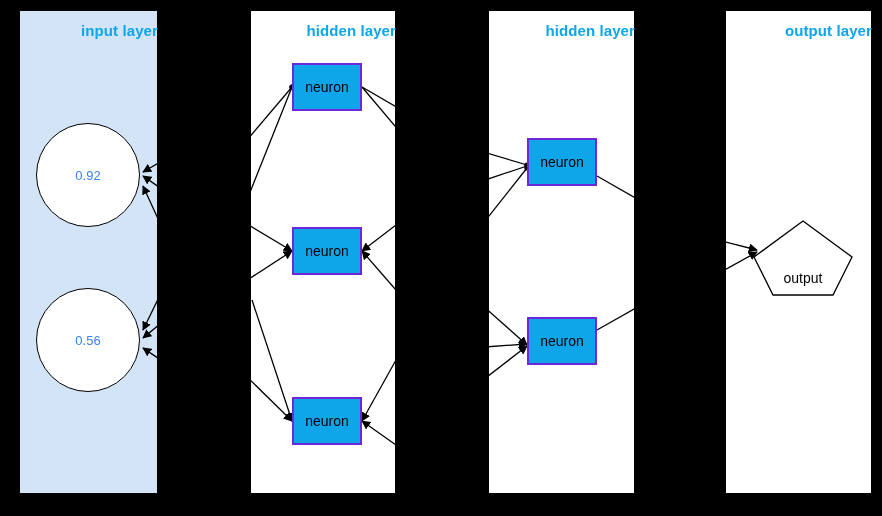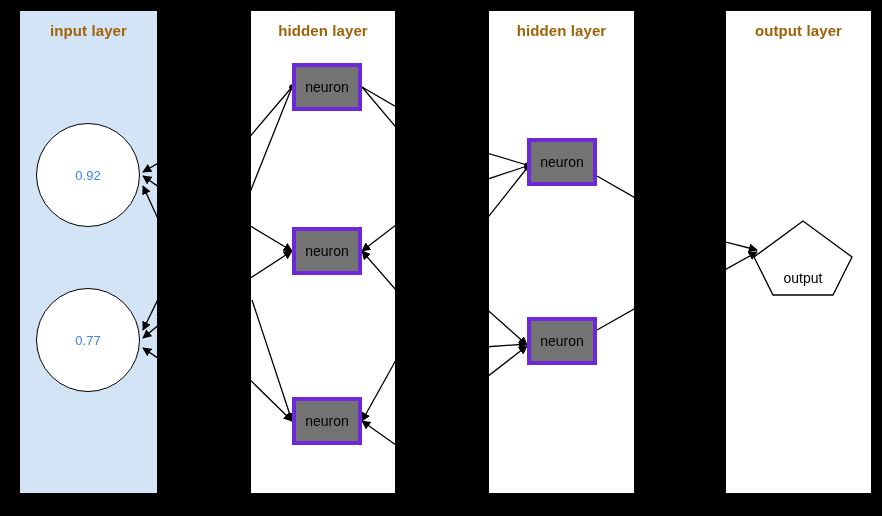--- a/index.html
+++ b/index.html
@@ -20,44 +20,44 @@
   }
   .layer-panel {
     position: absolute;
     box-sizing: border-box;
     border: 1px solid #000000;
   }
   .layer-title {
     position: absolute;
     left: 0;
     right: 0;
-    text-align: center;
+    text-align: right;
     font-size: 15px;
     font-weight: bold;
-    color: #a16207;
+    color: #0ea5e9;
     font-family: "Liberation Sans", sans-serif;
     letter-spacing: 0.1px;
   }
   .node-circle {
     position: absolute;
     box-sizing: border-box;
     border: 1px solid #000000;
     border-radius: 50%;
     background: #ffffff;
     display: flex;
     align-items: center;
     justify-content: center;
     font-size: 13px;
     color: #3b82f6;
   }
   .node-box {
     position: absolute;
     box-sizing: border-box;
-    border: 4px solid #6d28d9;
-    background: #737373;
+    border: 2px solid #6d28d9;
+    background: #0ea5e9;
     display: flex;
     align-items: center;
     justify-content: center;
     font-size: 14px;
     color: #000000;
   }
   .node-pentagon-wrap {
     position: absolute;
   }
   .node-pentagon-label {
@@ -171,21 +171,21 @@
   <div class="layer-title" style="left:19px; width:139px; top:22px;">input layer</div>
 
   <div class="layer-title" style="left:250px; width:146px; top:22px;">hidden layer</div>
 
   <div class="layer-title" style="left:488px; width:147px; top:22px;">hidden layer</div>
 
   <div class="layer-title" style="left:725px; width:147px; top:22px;">output layer</div>
 
   <div class="node-circle" style="left:36px; top:123px; width:104px; height:104px;">0.92</div>
 
-  <div class="node-circle" style="left:36px; top:288px; width:104px; height:104px;">0.77</div>
+  <div class="node-circle" style="left:36px; top:288px; width:104px; height:104px;">0.56</div>
 
   <div class="node-box" style="left:292px; top:63px; width:70px; height:48px;">neuron</div>
 
   <div class="node-box" style="left:292px; top:227px; width:70px; height:48px;">neuron</div>
 
   <div class="node-box" style="left:292px; top:397px; width:70px; height:48px;">neuron</div>
 
   <div class="node-box" style="left:527px; top:138px; width:70px; height:48px;">neuron</div>
 
   <div class="node-box" style="left:527px; top:317px; width:70px; height:48px;">neuron</div>

